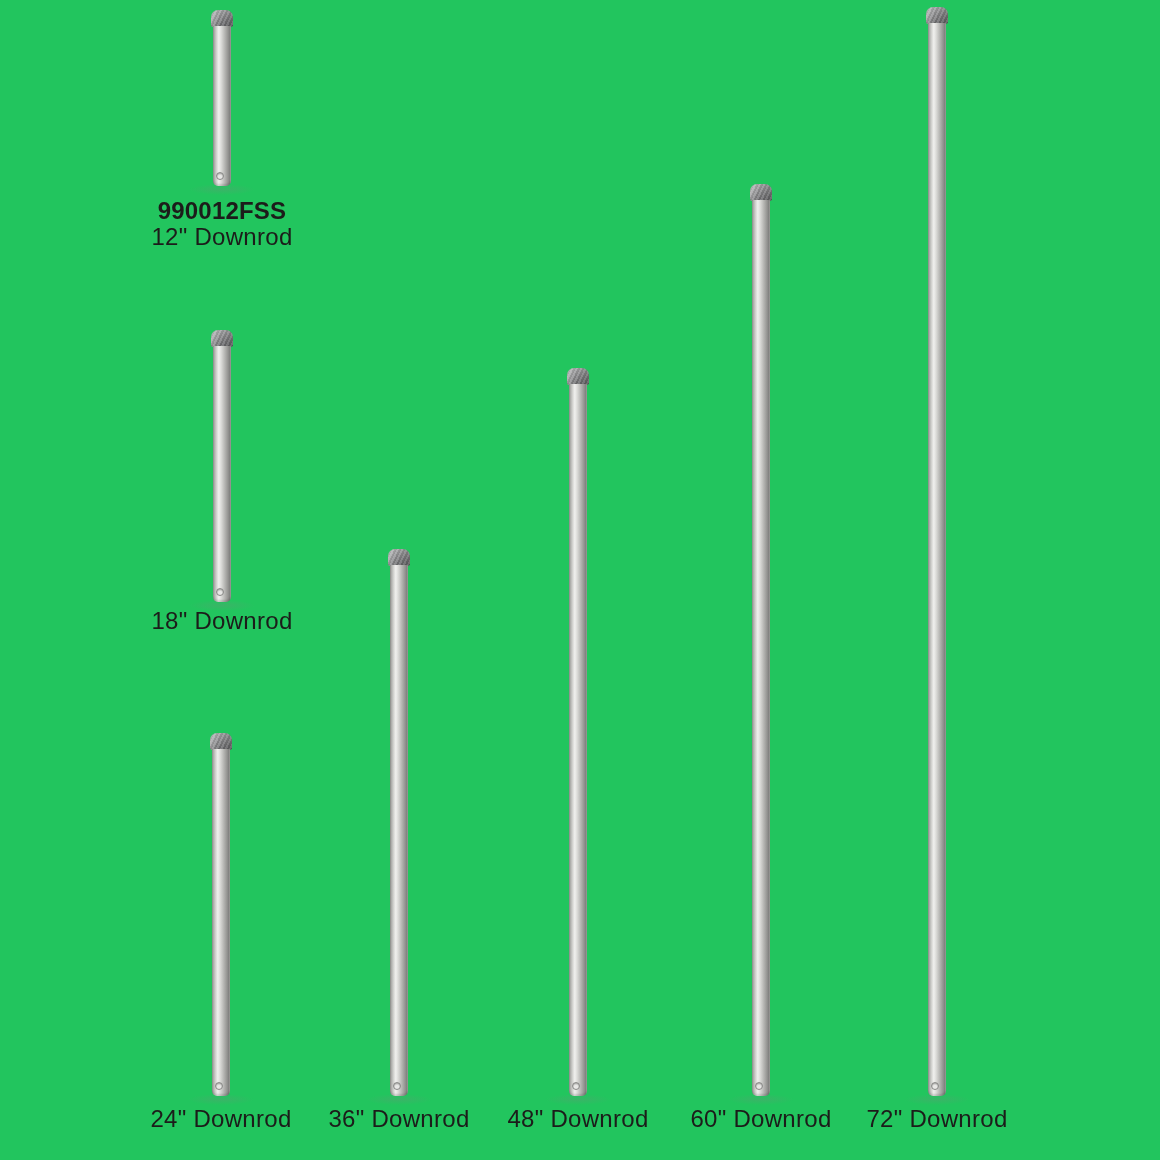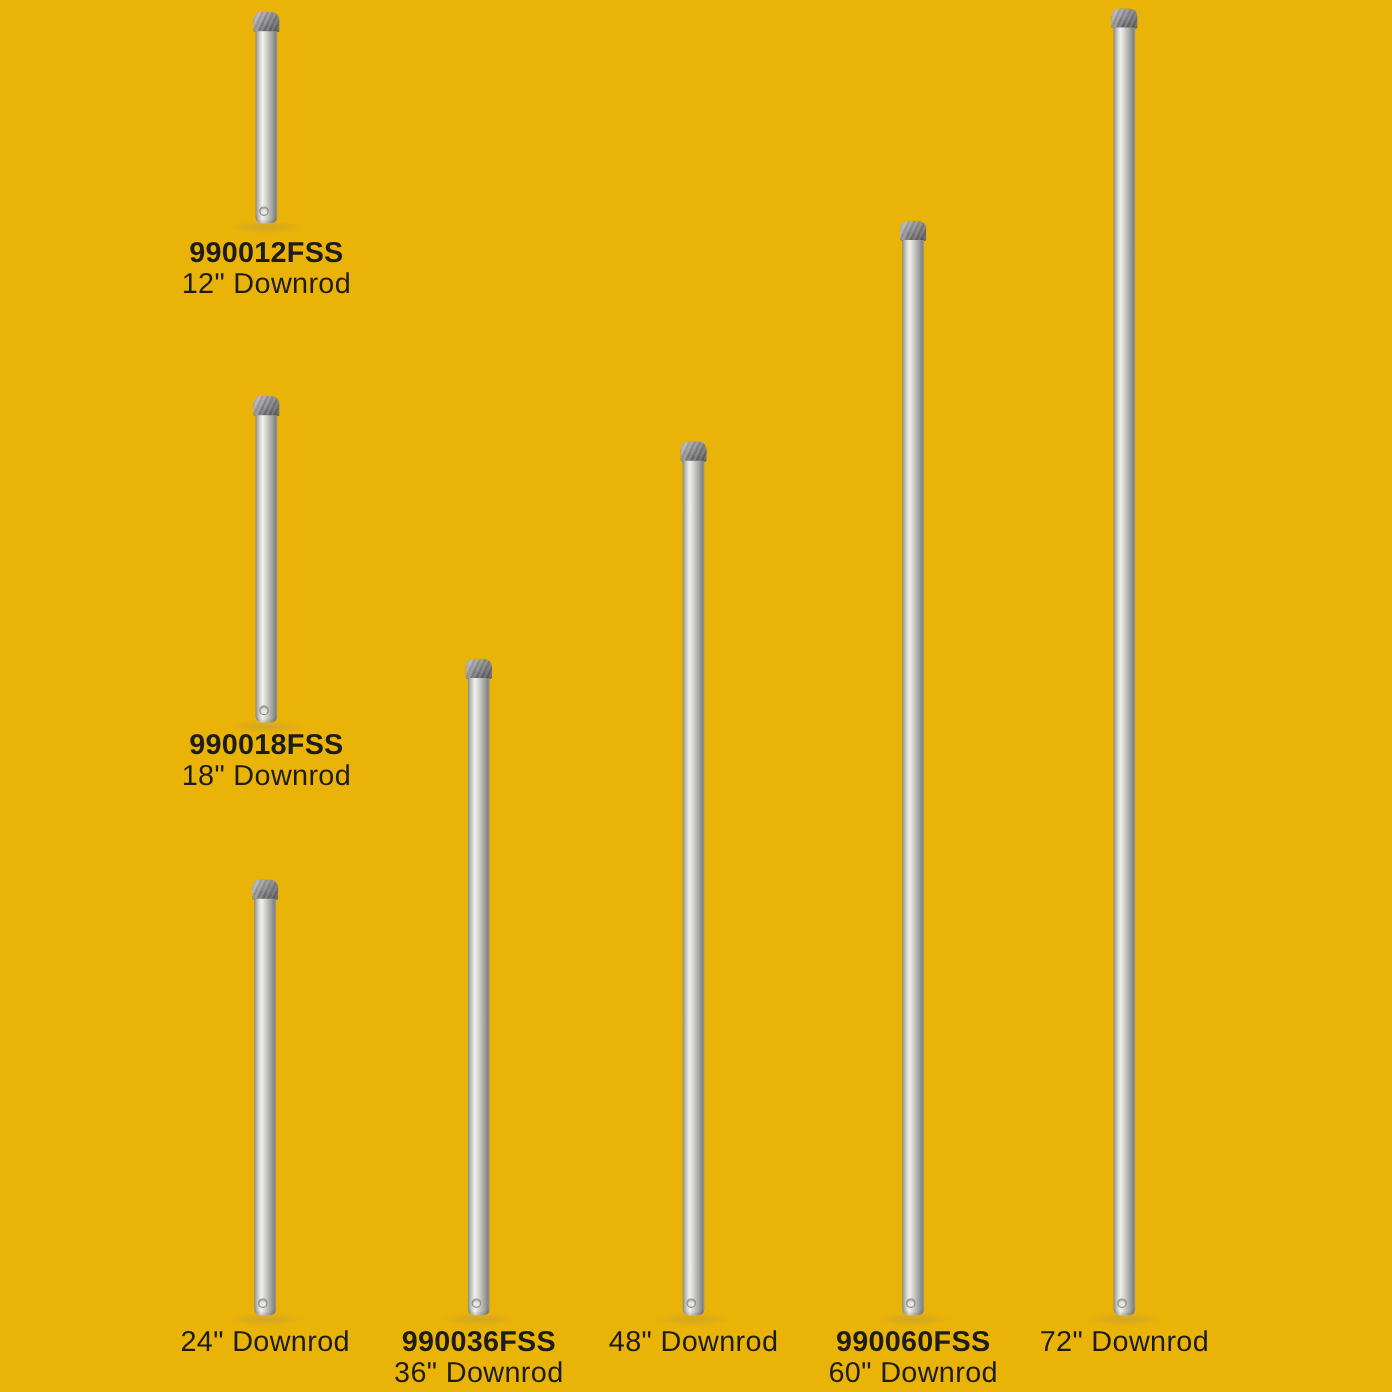--- a/index.html
+++ b/index.html
@@ -5,21 +5,21 @@
   html, body {
     margin: 0;
     padding: 0;
     background: #ffffff;
     font-family: "Liberation Sans", sans-serif;
   }
   .stage {
     position: relative;
     width: 1160px;
     height: 1160px;
-    background: #eab308;
+    background: #22c55e;
     overflow: hidden;
   }
   .product { position: absolute; left: 0; top: 0; }
 
   
   .cap {
     position: absolute;
     left: calc(var(--cx) - 11px);
     top: var(--capTop);
     width: 22px;
@@ -113,21 +113,20 @@
     </div>
   </div>
 
   <div class="product p1">
     <div class="rod-shadow"></div>
     <div class="cap"></div>
     <div class="rod-body">
       <div class="hole"></div>
     </div>
     <div class="label">
-      <div class="model">990018FSS</div>
       <div class="desc">18" Downrod</div>
     </div>
   </div>
 
   <div class="product p2">
     <div class="rod-shadow"></div>
     <div class="cap"></div>
     <div class="rod-body">
       <div class="hole"></div>
     </div>
@@ -136,21 +135,20 @@
     </div>
   </div>
 
   <div class="product p3">
     <div class="rod-shadow"></div>
     <div class="cap"></div>
     <div class="rod-body">
       <div class="hole"></div>
     </div>
     <div class="label">
-      <div class="model">990036FSS</div>
       <div class="desc">36" Downrod</div>
     </div>
   </div>
 
   <div class="product p4">
     <div class="rod-shadow"></div>
     <div class="cap"></div>
     <div class="rod-body">
       <div class="hole"></div>
     </div>
@@ -159,21 +157,20 @@
     </div>
   </div>
 
   <div class="product p5">
     <div class="rod-shadow"></div>
     <div class="cap"></div>
     <div class="rod-body">
       <div class="hole"></div>
     </div>
     <div class="label">
-      <div class="model">990060FSS</div>
       <div class="desc">60" Downrod</div>
     </div>
   </div>
 
   <div class="product p6">
     <div class="rod-shadow"></div>
     <div class="cap"></div>
     <div class="rod-body">
       <div class="hole"></div>
     </div>

